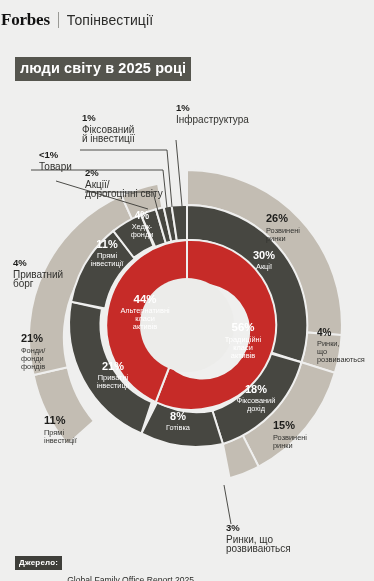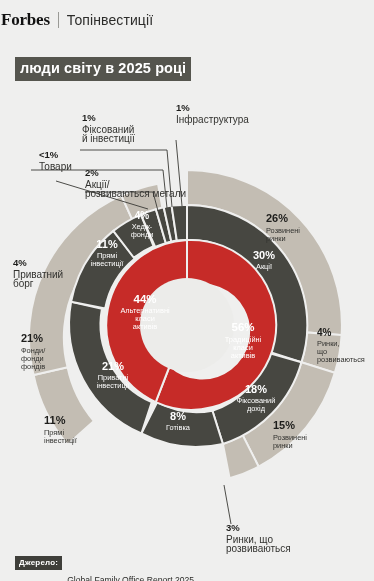--- a/index.html
+++ b/index.html
@@ -218,21 +218,21 @@
 </div>
 
 <div class="callout" style="left:39px;top:150px;">
   <span class="cpct">&lt;1%</span>
   <span class="cname">Товари</span>
 </div>
 
 <div class="callout" style="left:85px;top:168px;">
   <span class="cpct">2%</span>
   <span class="cname">Акції/</span>
-  <span class="cname">розвиваються метали</span>
+  <span class="cname">дорогоцінні світу</span>
 </div>
 
 <div class="callout" style="left:13px;top:258px;">
   <span class="cpct">4%</span>
   <span class="cname">Приватний</span>
   <span class="cname">борг</span>
 </div>
 
 <div class="callout" style="left:226px;top:523px;">
   <span class="cpct">3%</span>

